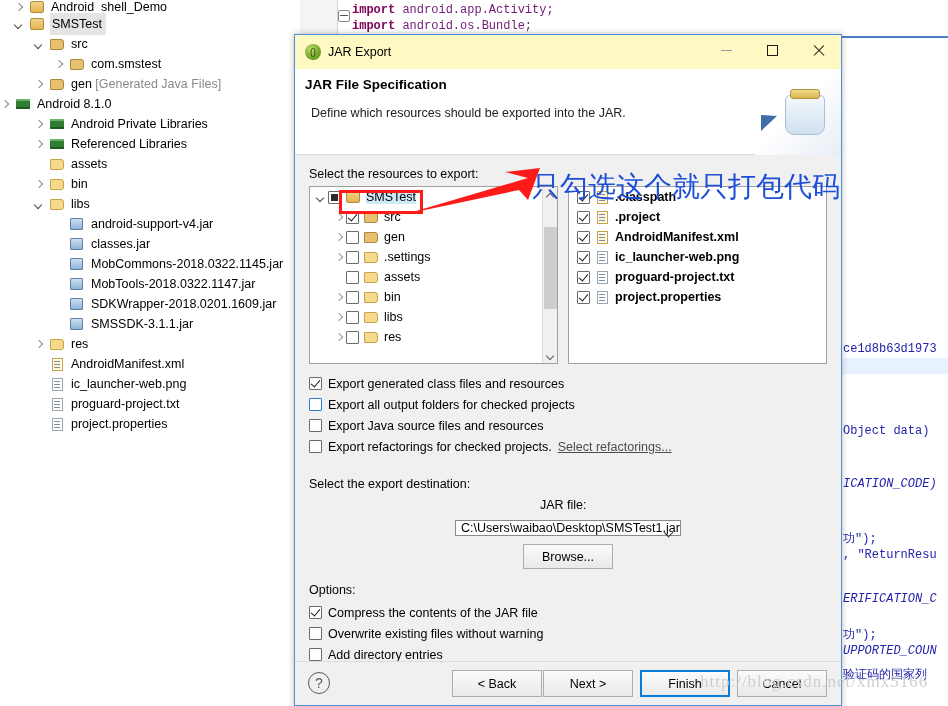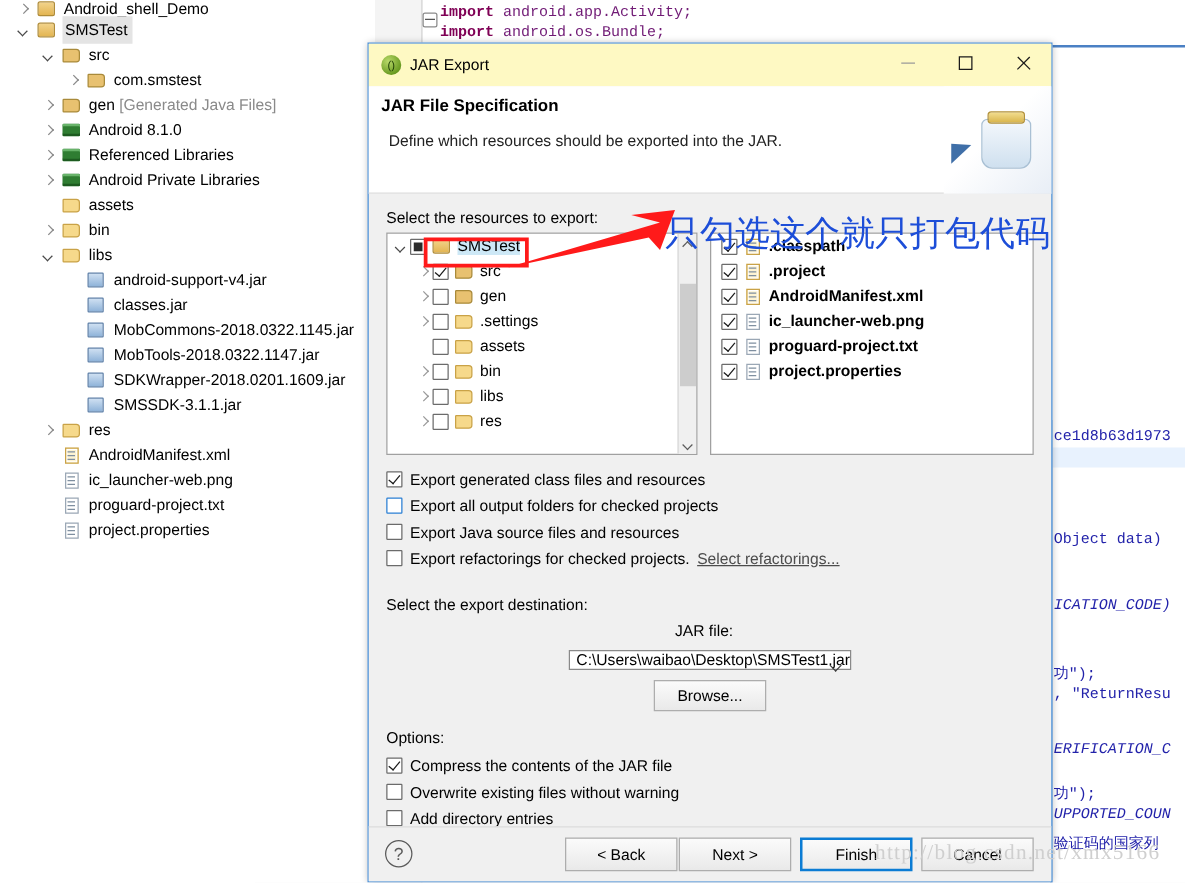--- a/index.html
+++ b/index.html
@@ -321,40 +321,40 @@
         </span>
         <span class="lbl">com.smstest</span>
       </div>
       <div class="tree-row" style="padding-left: 34px;">
         <span class="twisty collapsed" style="margin-right: 5px;"></span>
         <span class="ico">
           <span class="ic-pkg" style="display: block;"></span>
         </span>
         <span class="lbl">gen <span class="dim">[Generated Java Files]</span></span>
       </div>
-      <div class="tree-row" style="padding-left: 34px;">
+      <div class="tree-row" style="">
         <span class="twisty collapsed" style="margin-right: 5px;"></span>
         <span class="ico">
           <span class="ic-lib" style="display: block;"></span>
         </span>
         <span class="lbl">Android 8.1.0</span>
       </div>
       <div class="tree-row" style="padding-left: 34px;">
         <span class="twisty collapsed" style="margin-right: 5px;"></span>
         <span class="ico">
           <span class="ic-lib" style="display: block;"></span>
         </span>
+        <span class="lbl">Android Private Libraries</span>
+      </div>
+      <div class="tree-row" style="padding-left: 34px;">
+        <span class="twisty collapsed" style="margin-right: 5px;"></span>
+        <span class="ico">
+          <span class="ic-lib" style="display: block;"></span>
+        </span>
         <span class="lbl">Referenced Libraries</span>
-      </div>
-      <div class="tree-row" style="padding-left: 34px;">
-        <span class="twisty collapsed" style="margin-right: 5px;"></span>
-        <span class="ico">
-          <span class="ic-lib" style="display: block;"></span>
-        </span>
-        <span class="lbl">Android Private Libraries</span>
       </div>
       <div class="tree-row" style="padding-left: 34px;">
         <span class="twisty " style="margin-right: 5px;"></span>
         <span class="ico">
           <span class="ic-folder" style="display: block;"></span>
         </span>
         <span class="lbl">assets</span>
       </div>
       <div class="tree-row" style="padding-left: 34px;">
         <span class="twisty collapsed" style="margin-right: 5px;"></span>

